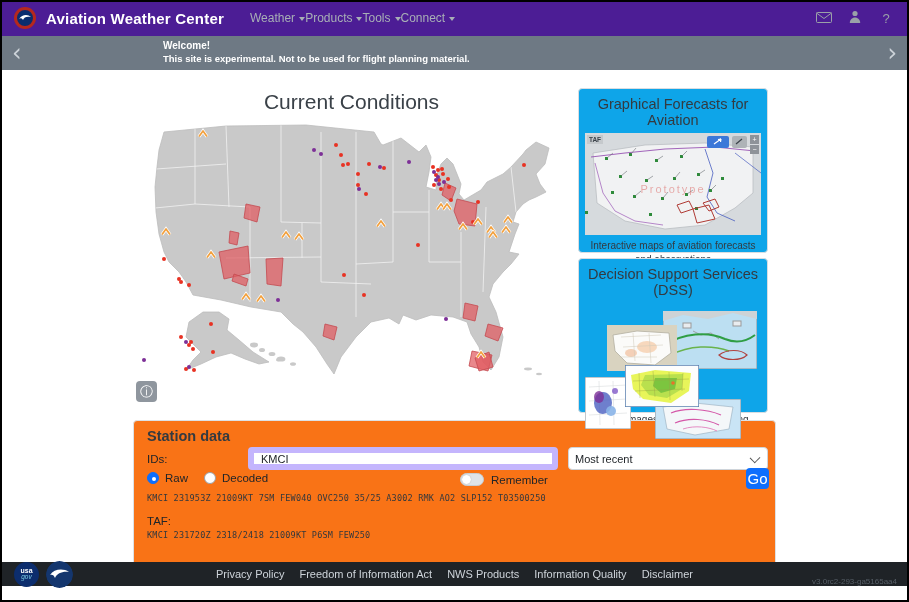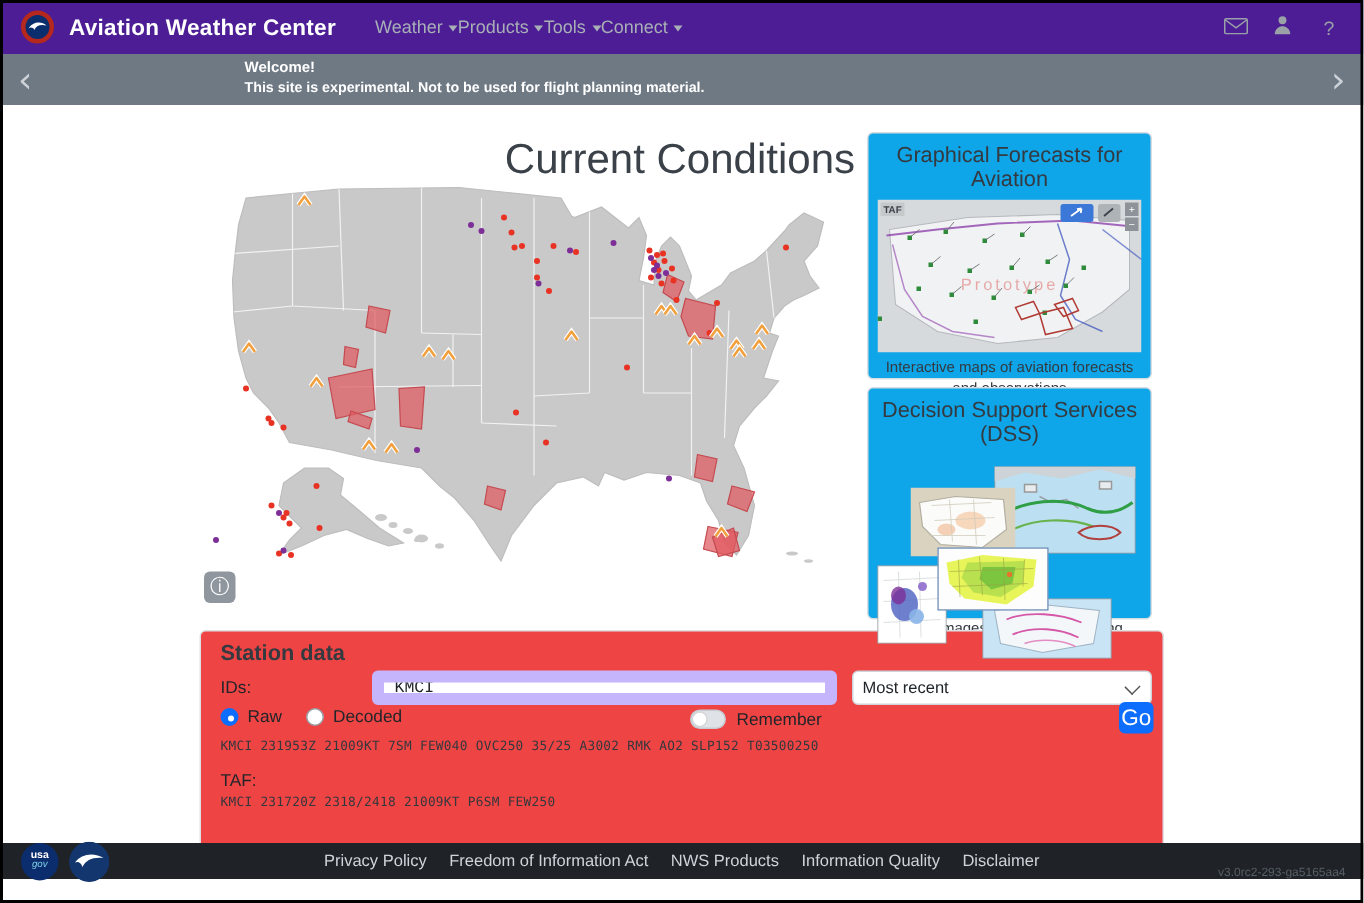--- a/index.html
+++ b/index.html
@@ -25,46 +25,46 @@
   .banner { position:absolute; left:0; top:36px; width:909px; height:34px; background:#6e7984; color:#fff; }
   .banner .chev { position:absolute; top:4px; font-size:24px; line-height:26px; color:#ccd2d8; cursor:pointer;
                   font-family:"DejaVu Sans", sans-serif; }
   .banner .chev.left { left:12px; }
   .banner .chev.right { right:12px; }
   .banner-text { position:absolute; left:163px; top:4px; }
   .banner-title { font-size:10px; font-weight:bold; }
   .banner-sub { font-size:9.5px; font-weight:bold; margin-top:2px; }
 
   
-  .cc-title { position:absolute; left:133px; top:90px; width:437px; text-align:right;
-              font-size:28px; color:#3a4148; }
+  .cc-title { position:absolute; left:133px; top:90px; width:437px; text-align:center;
+              font-size:21px; color:#3a4148; }
   .map-wrap { position:absolute; left:131px; top:112px; width:440px; height:292px; cursor:pointer; }
   .info-btn { position:absolute; left:136px; top:381px; width:21px; height:21px; border-radius:4px;
               background:#8f969e; color:#fff; font-size:13px; line-height:21px; text-align:center; cursor:pointer;
               font-family:"DejaVu Sans", sans-serif; }
 
   
   .card { position:absolute; left:578px; width:190px; border:1px solid #d9dde1; border-radius:4px;
           background:#0ea5e9; padding:5px 6px; cursor:pointer; }
   .card1 { top:88px; height:165px; }
   .card2 { top:258px; height:155px; }
   .card-title { font-size:14.5px; color:#343a40; text-align:center; margin:2px 0 5px; }
   .card-caption { font-size:10px; color:#343a40; text-align:center; line-height:1.35; margin-top:4px; }
   .thumb { width:176px; height:102px; display:block; }
   .collage { position:relative; width:176px; height:106px; }
   .collage svg { position:absolute; display:block; }
 
   
   .station { position:absolute; left:133px; top:420px; width:643px; height:149px;
-             border:1px solid #dde1e5; border-radius:4px; background:#ef4444; }
+             border:1px solid #dde1e5; border-radius:4px; background:#f97316; }
   .station-title { position:absolute; left:13px; top:7px; font-size:14.5px; font-weight:bold; color:#343a40; }
   .ids-label { position:absolute; left:13px; top:32px; font-size:11.5px; color:#212529; }
-  .ids-input { position:absolute; left:114px; top:26px; width:310px; height:23px; border:8px solid #c4b5fd;
+  .ids-input { position:absolute; left:114px; top:26px; width:310px; height:23px; border:6px solid #c4b5fd;
                border-radius:4px; font-size:11px; color:#212529; padding:0 7px; outline:none;
-               font-family:Liberation Mono, monospace; }
+               font-family:Liberation Sans, sans-serif; }
   .fmt-select { position:absolute; left:434px; top:26px; width:200px; height:23px; border:1px solid #ced4da;
                 border-radius:4px; font-size:11px; color:#212529; padding:0 6px; background:#fff;
                 -webkit-appearance:none; appearance:none; font-family:"Liberation Sans", sans-serif; }
   .sel-caret { position:absolute; left:617px; top:33px; width:8px; height:8px; pointer-events:none;
                border-left:1.5px solid #555; border-bottom:1.5px solid #555; transform:rotate(-45deg) scale(1,0.9); }
   .radio-row { position:absolute; left:13px; top:51px; display:flex; align-items:center; gap:6px; }
   .radio { width:12px; height:12px; border-radius:50%; display:inline-block; }
   .radio.on  { background:#0d6efd; border:1px solid #0d6efd; position:relative; }
   .radio.on::after { content:""; position:absolute; left:4px; top:4px; width:4px; height:4px; border-radius:50%; background:#fff; }
   .radio.off { background:#fff; border:1px solid #9aa1a8; }

